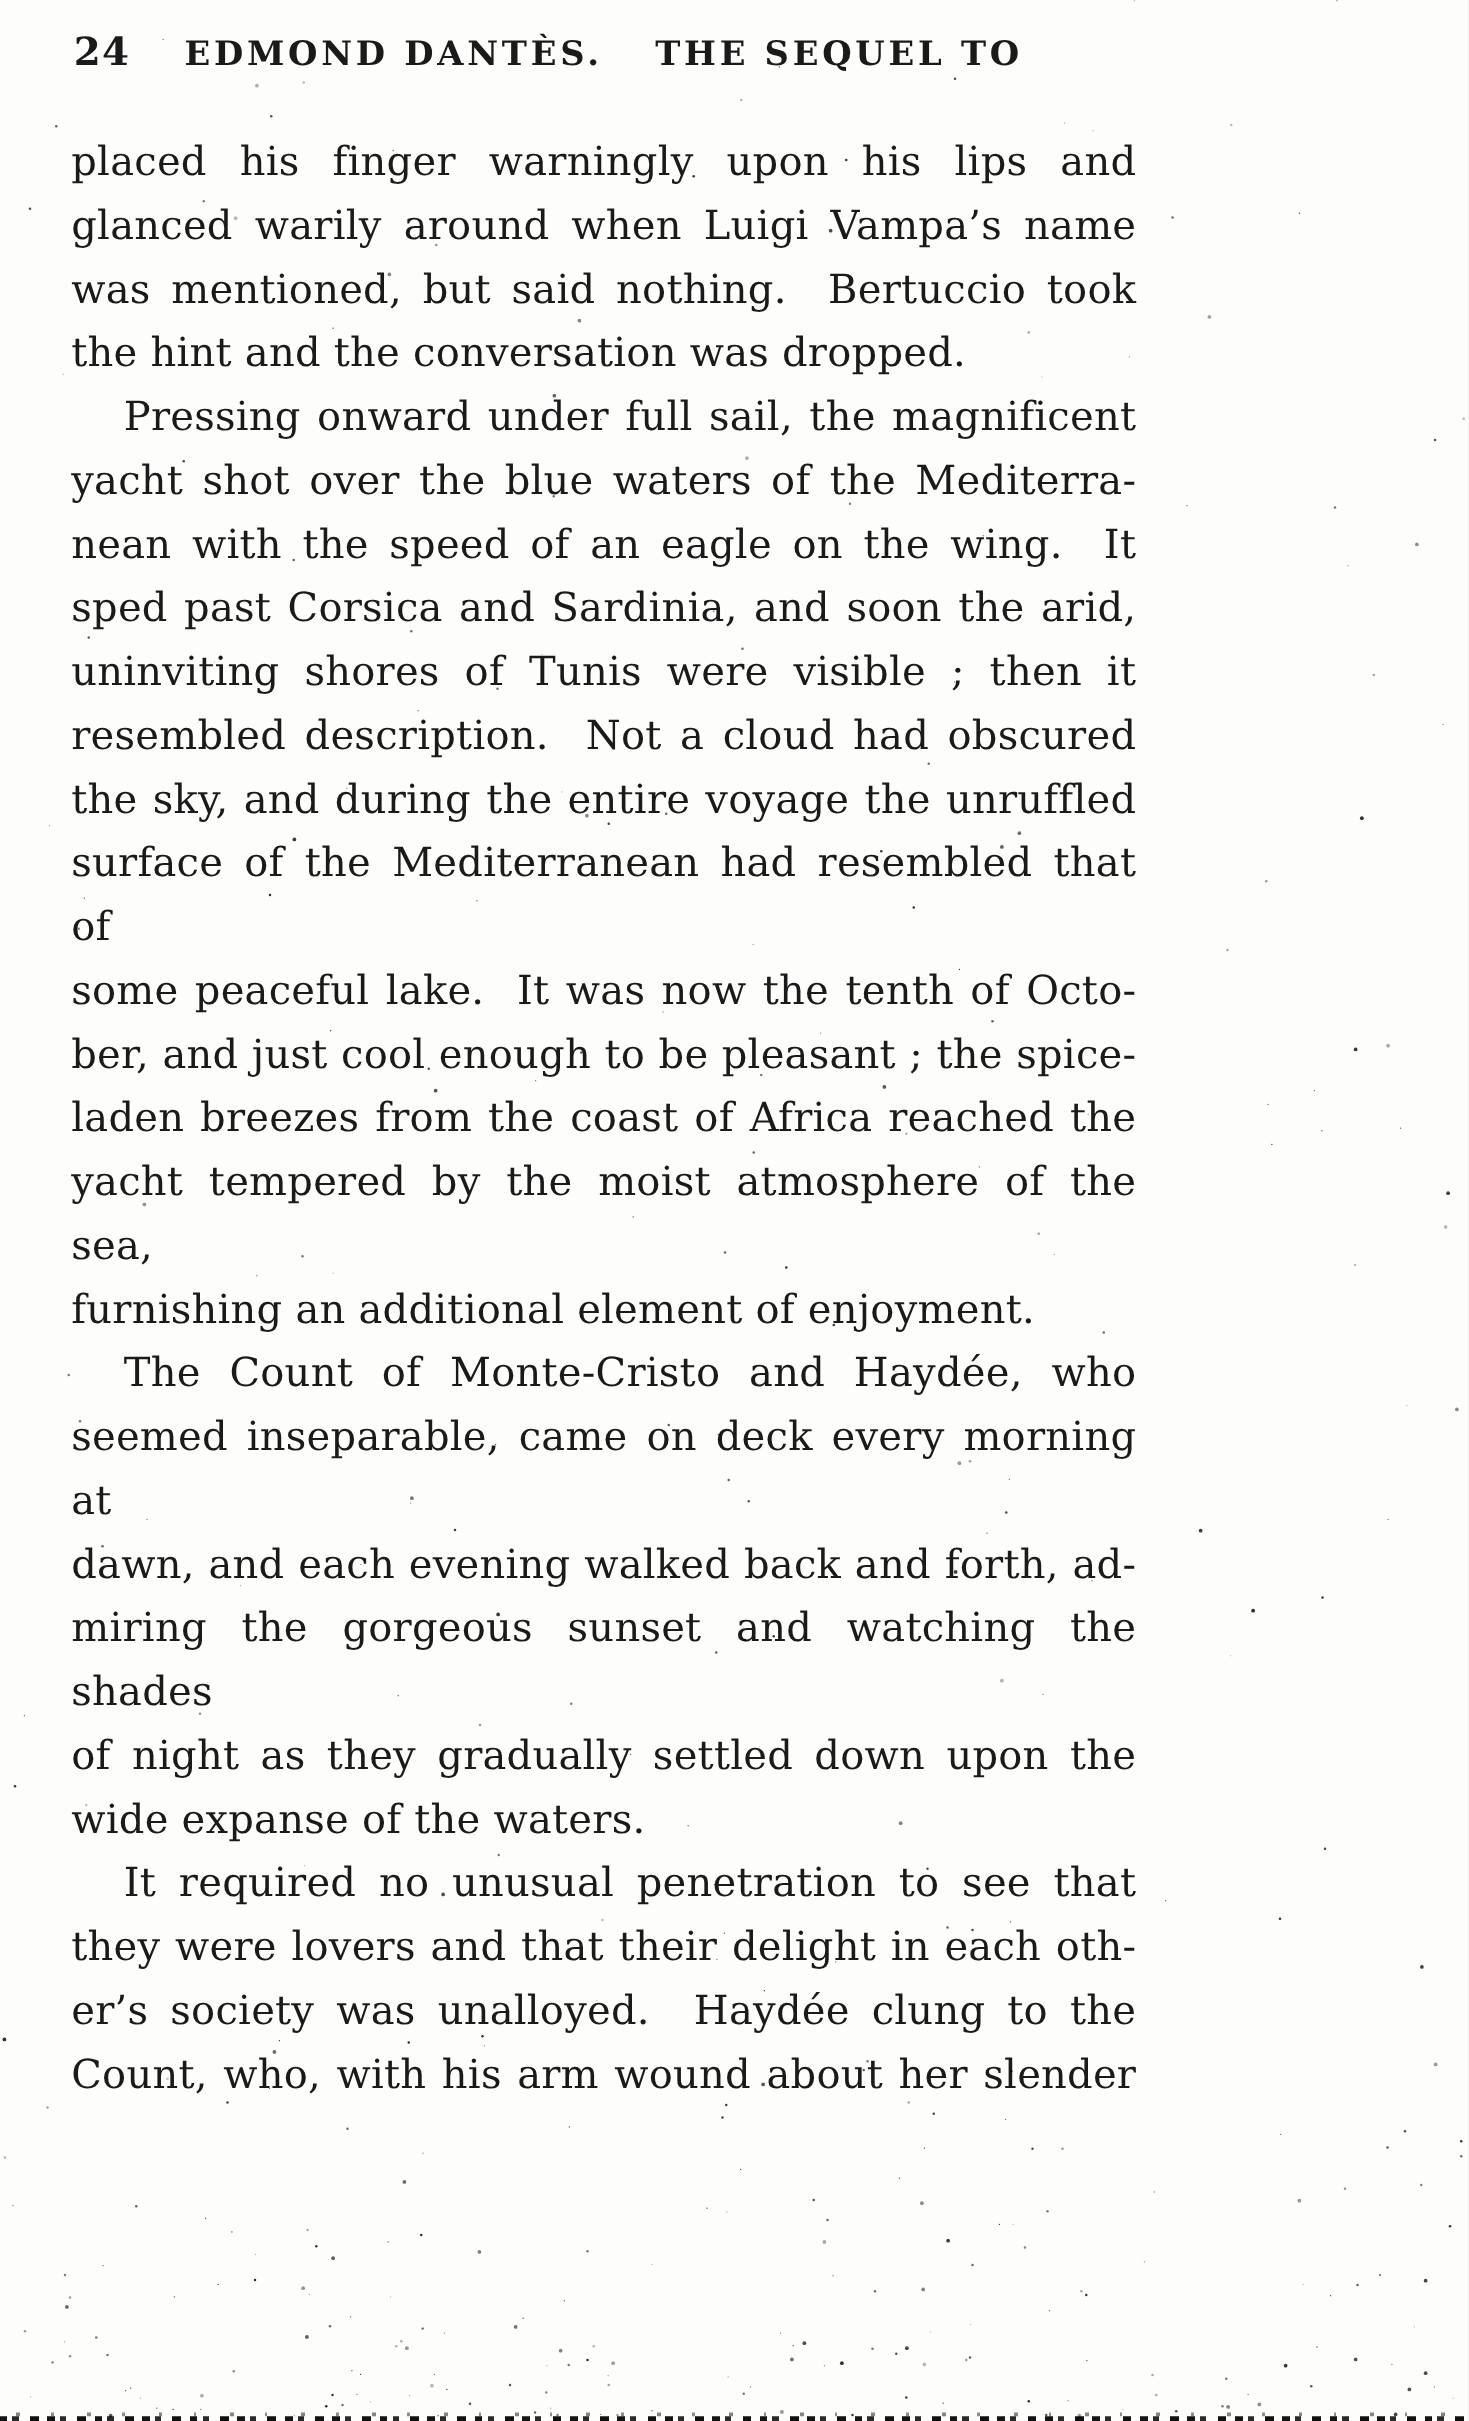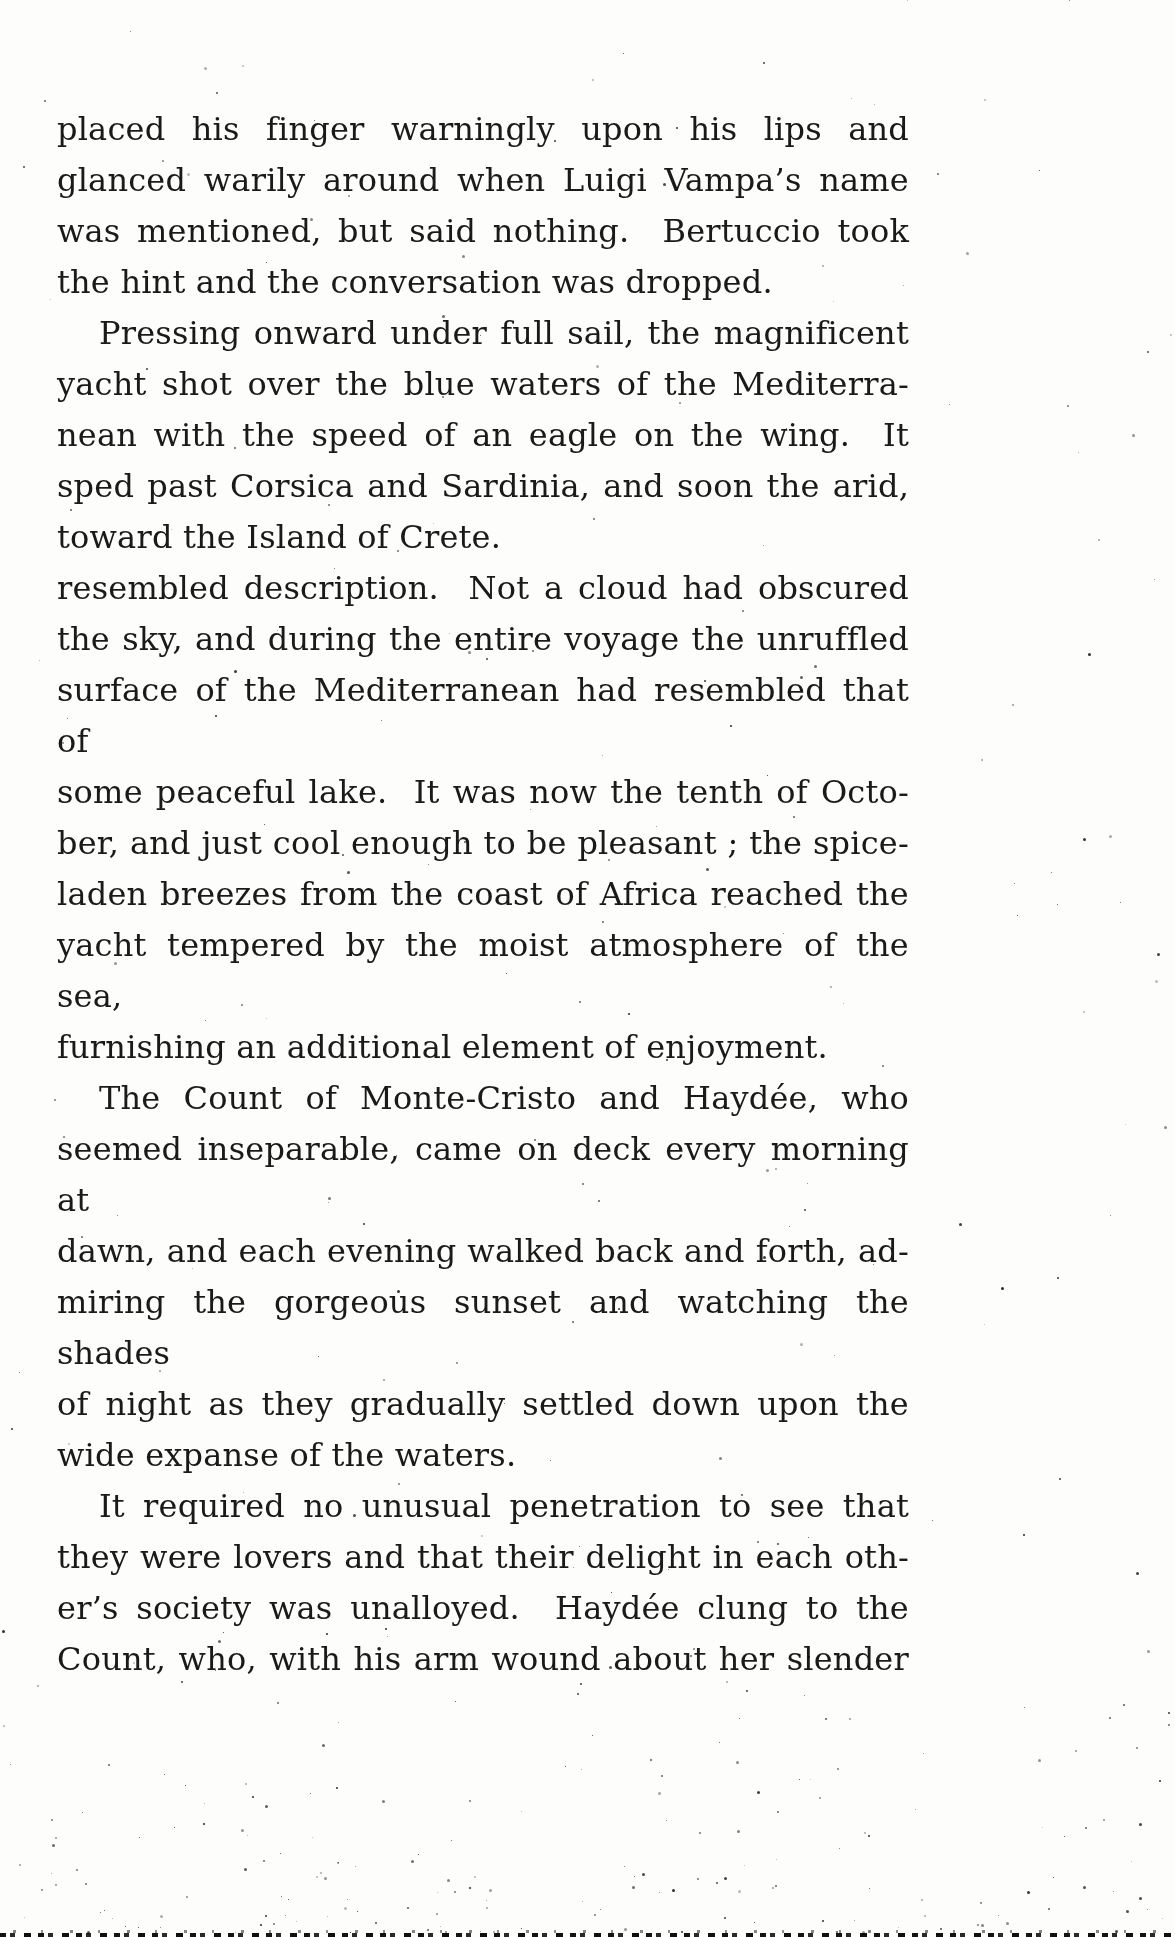--- a/index.html
+++ b/index.html
@@ -84,34 +84,40 @@
     background: repeating-linear-gradient(90deg,
       transparent 0 13px, #222 13px 16px,
       transparent 16px 41px, #333 41px 43px, transparent 43px 57px);
   }
 </style>
 </head>
 <body>
 
 <div class="page">
 
+  <div class="header">
+    <span class="page-number">24</span>
+    <span class="running-title">
+      <span>EDMOND DANTÈS.</span><span class="title-gap"></span><span>THE SEQUEL TO</span>
+    </span>
+  </div>
 
   <div class="body">
       <div class="para">
         <div class="line j">placed his finger warningly upon his lips and</div>
         <div class="line j">glanced warily around when Luigi Vampa’s name</div>
         <div class="line j">was mentioned, but said nothing.  Bertuccio took</div>
         <div class="line">the hint and the conversation was dropped.</div>
       </div>
       <div class="para">
         <div class="line j indent">Pressing onward under full sail, the magnificent</div>
         <div class="line j">yacht shot over the blue waters of the Mediterra-</div>
         <div class="line j">nean with the speed of an eagle on the wing.  It</div>
         <div class="line j">sped past Corsica and Sardinia, and soon the arid,</div>
-        <div class="line">toward the Island of Crete.</div>
+        <div class="line j">uninviting shores of Tunis were visible ; then it</div>
       </div>
       <div class="para">
         <div class="line j">resembled description.  Not a cloud had obscured</div>
         <div class="line j">the sky, and during the entire voyage the unruffled</div>
         <div class="line j">surface of the Mediterranean had resembled that of</div>
         <div class="line j">some peaceful lake.  It was now the tenth of Octo-</div>
         <div class="line j">ber, and just cool enough to be pleasant ; the spice-</div>
         <div class="line j">laden breezes from the coast of Africa reached the</div>
         <div class="line j">yacht tempered by the moist atmosphere of the sea,</div>
         <div class="line">furnishing an additional element of enjoyment.</div>

